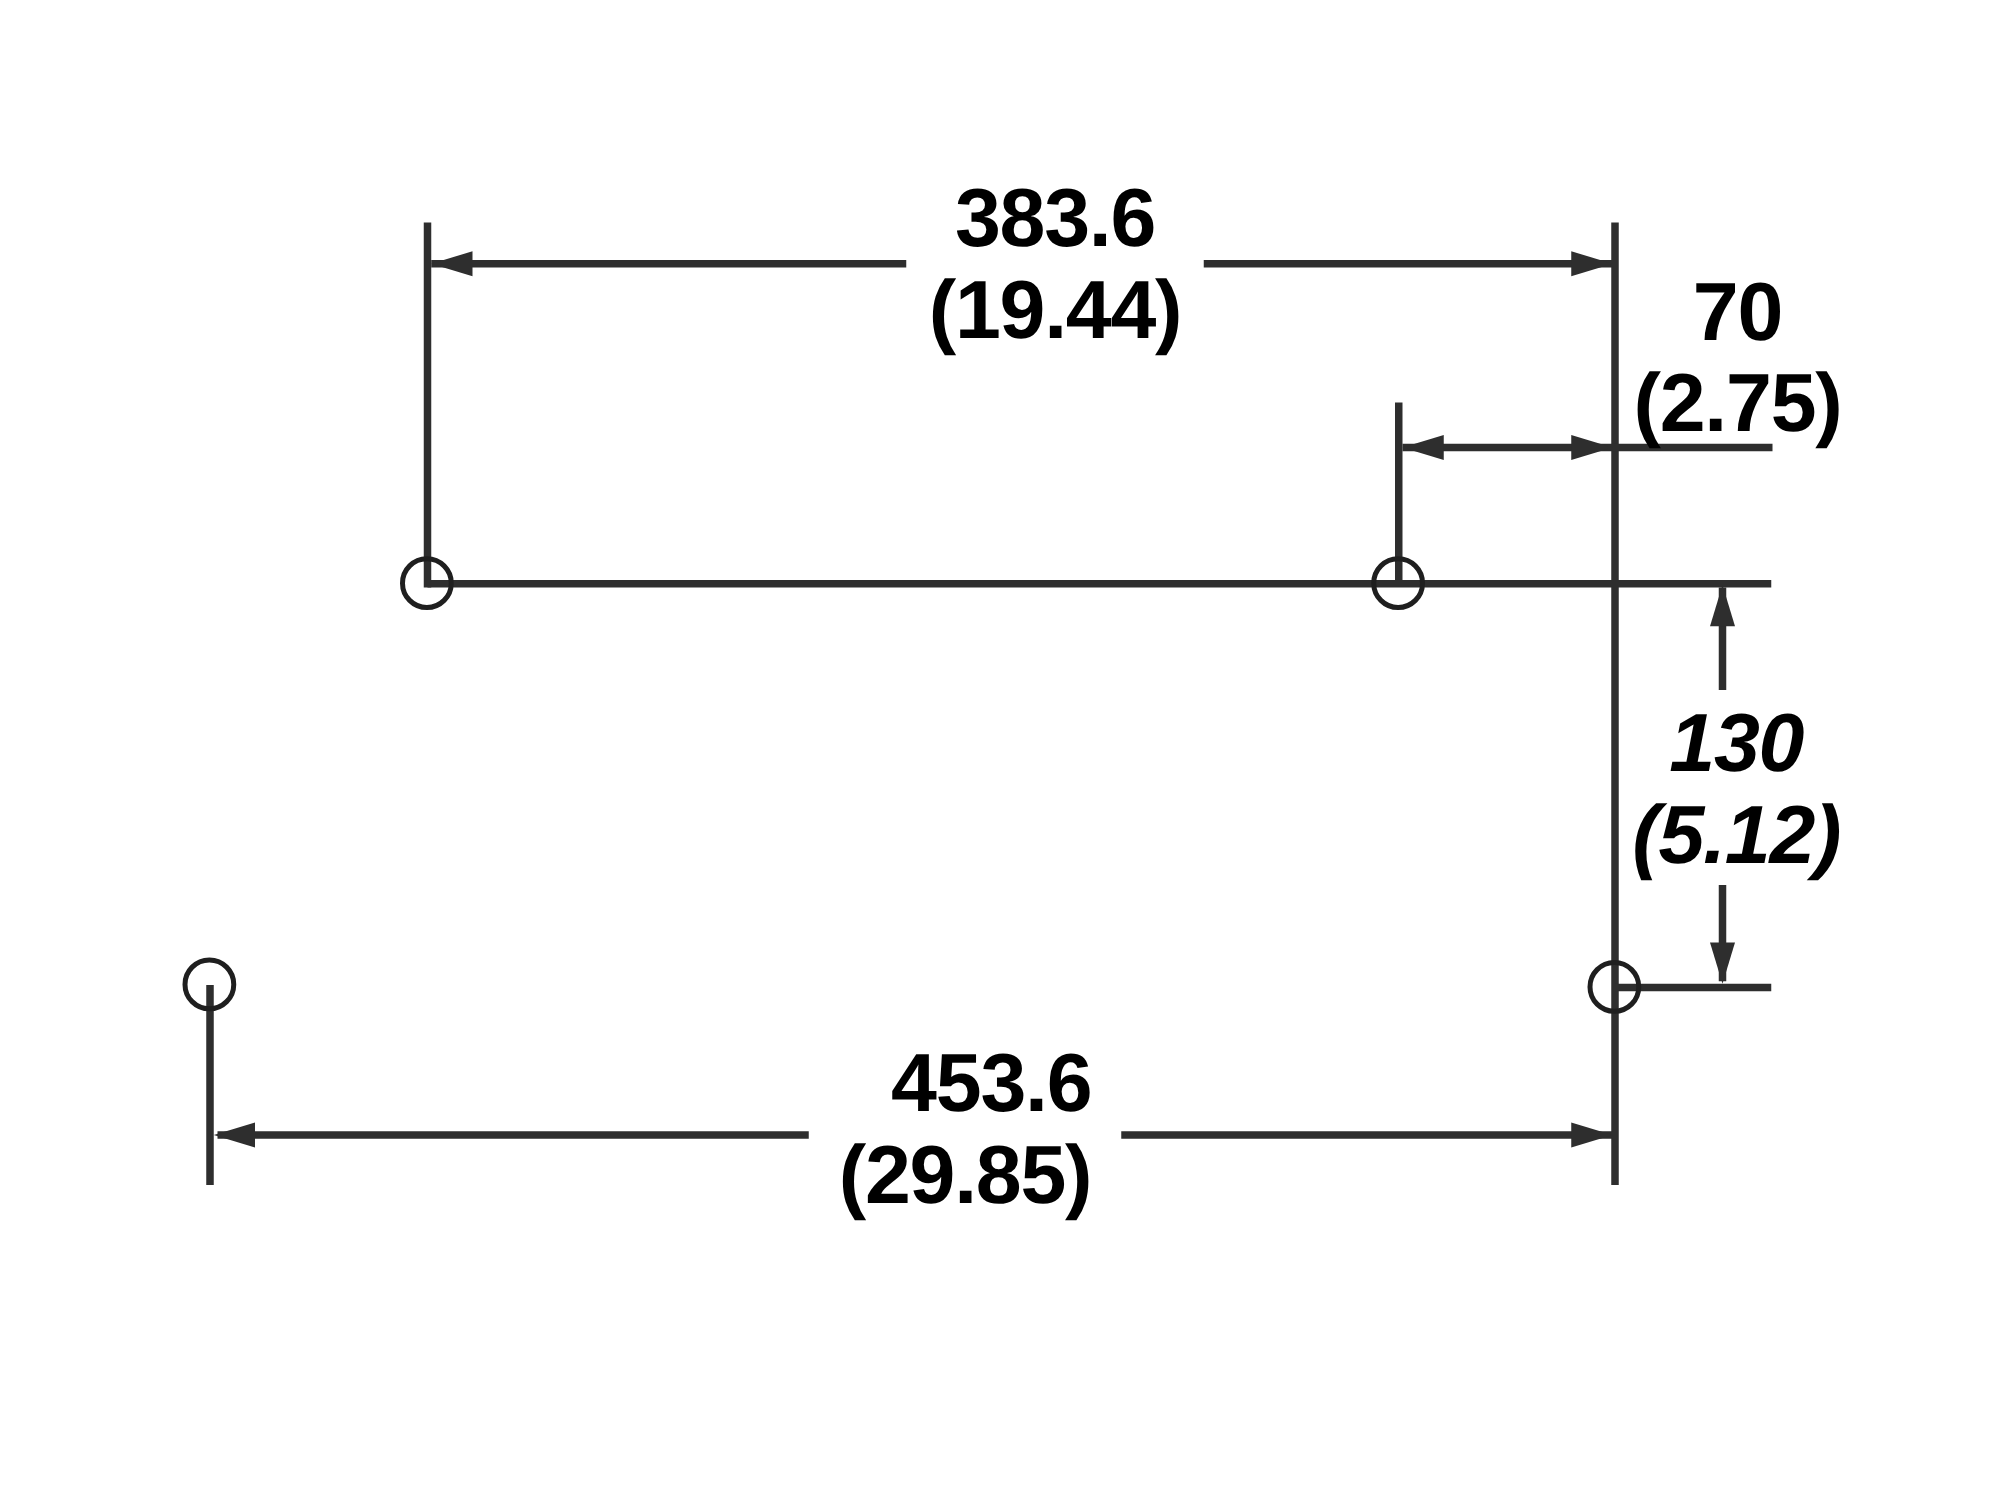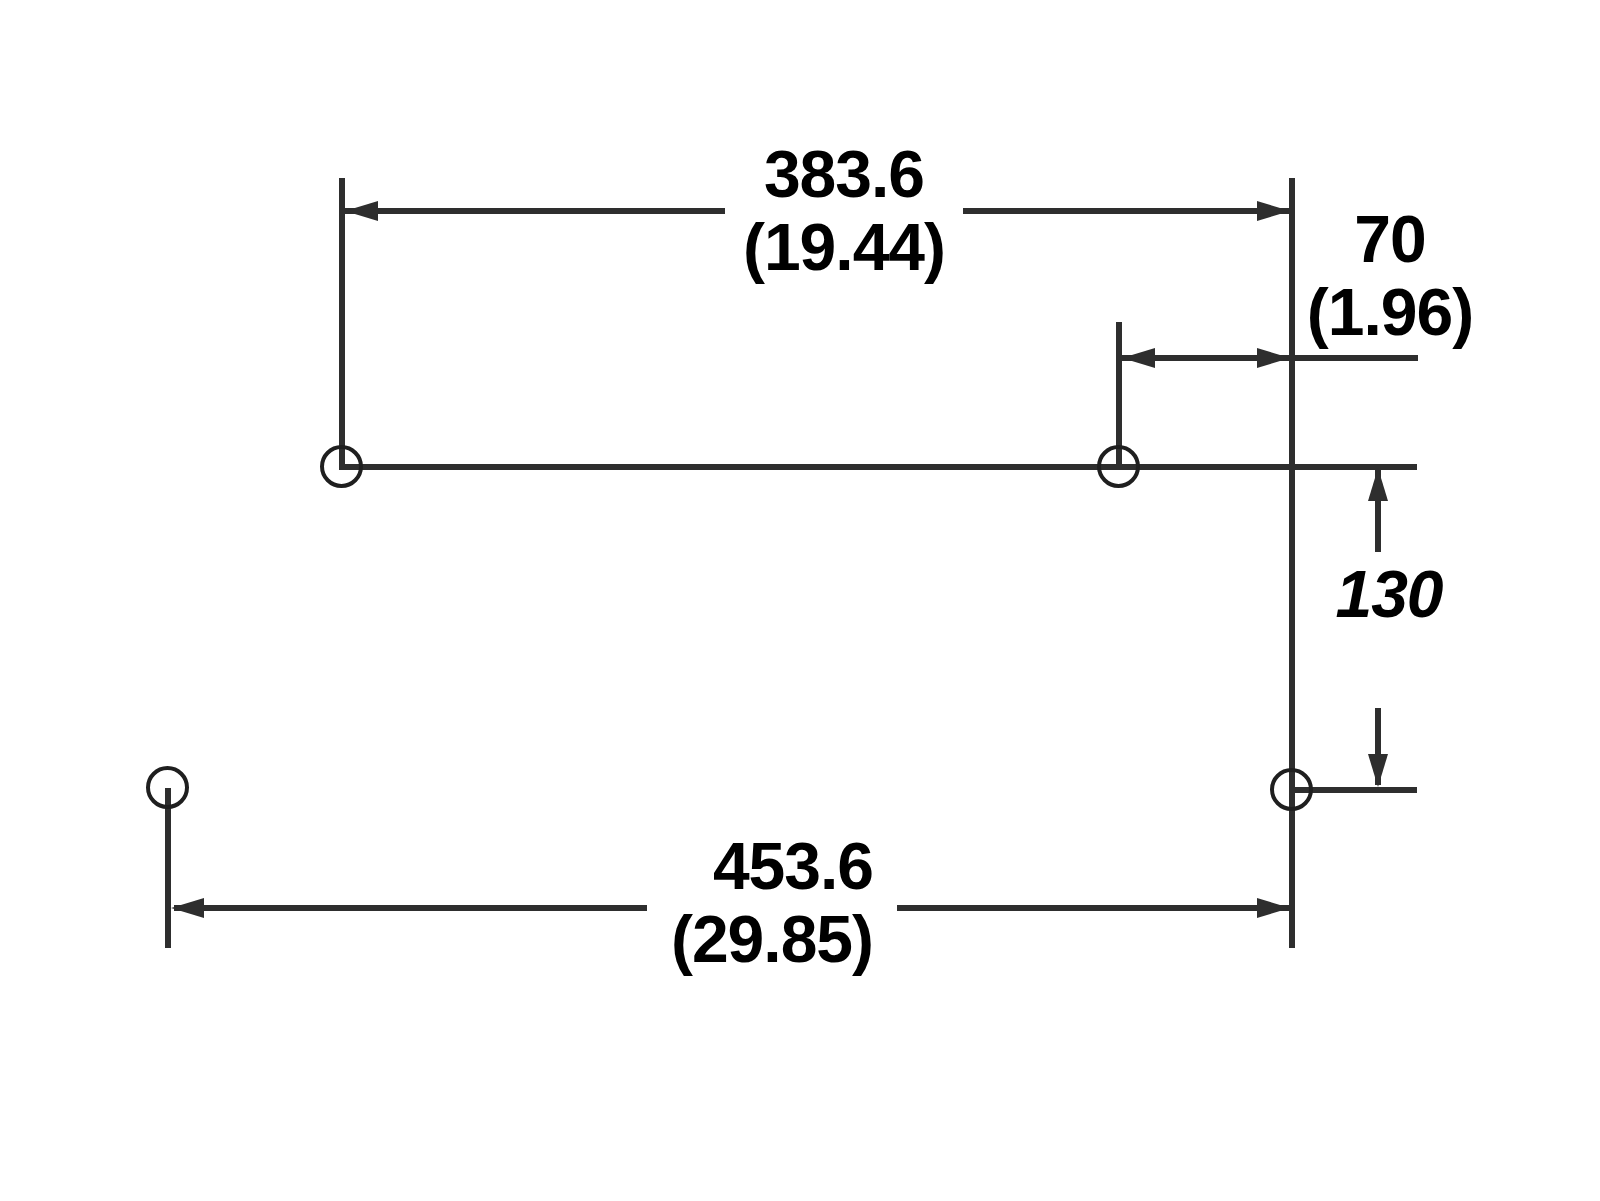--- a/index.html
+++ b/index.html
@@ -73,27 +73,28 @@
   <div class="hole" style="left:320px; top:445px;"></div>
   <div class="hole" style="left:1097px; top:445px;"></div>
   <div class="hole" style="left:146px; top:766px;"></div>
   <div class="hole" style="left:1270px; top:768px;"></div>
 
   <div class="dim-label" style="left:844px; top:138px;">
     <div>383.6</div>
     <div>(19.44)</div>
   </div>
 
-  <div class="dim-label" style="left:1390px; top:203px;">
+  <div class="dim-label" style="left:1390px; top:213px;">
     <div>70</div>
-    <div>(1.96)</div>
+    <div>(2.75)</div>
   </div>
 
   <div class="dim-label" style="left:1389px; top:558px;font-style:italic;">
     <div>130</div>
+    <div>(5.12)</div>
   </div>
 
   <div class="dim-label" style="left:772px; top:830px;text-align:right;">
     <div>453.6</div>
     <div>(29.85)</div>
   </div>
 
 </div>
 
 </body></html>

